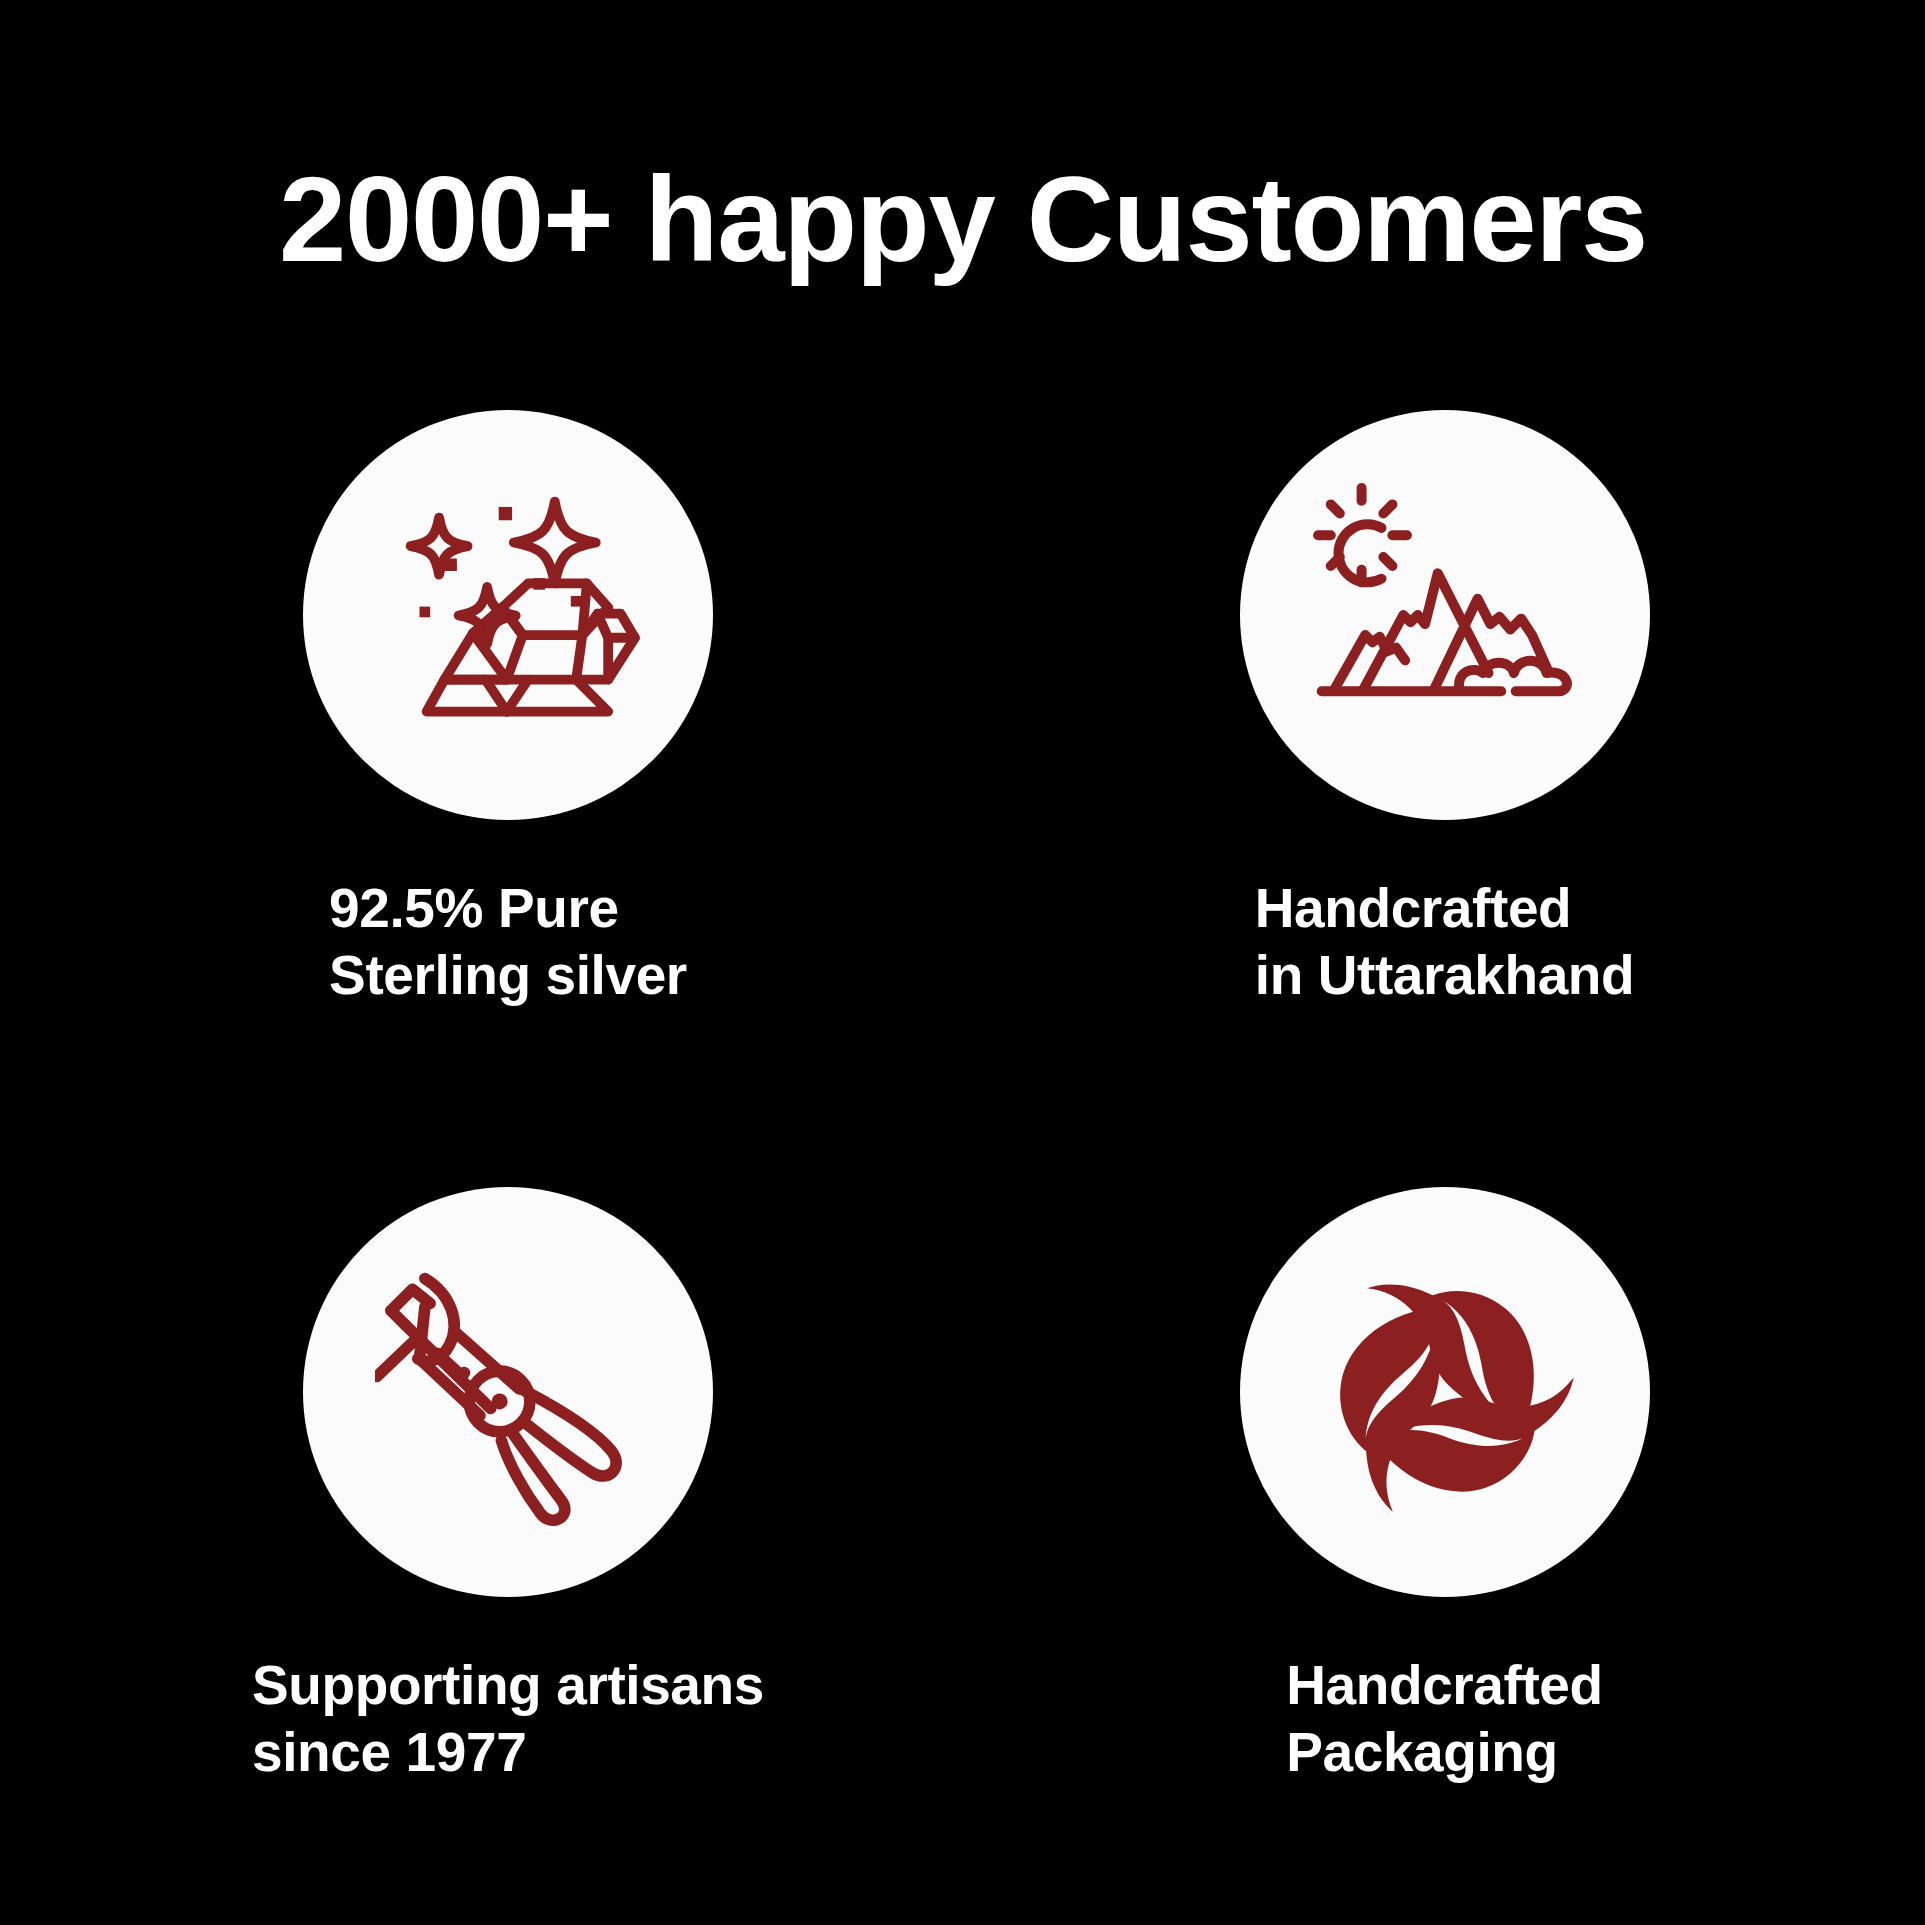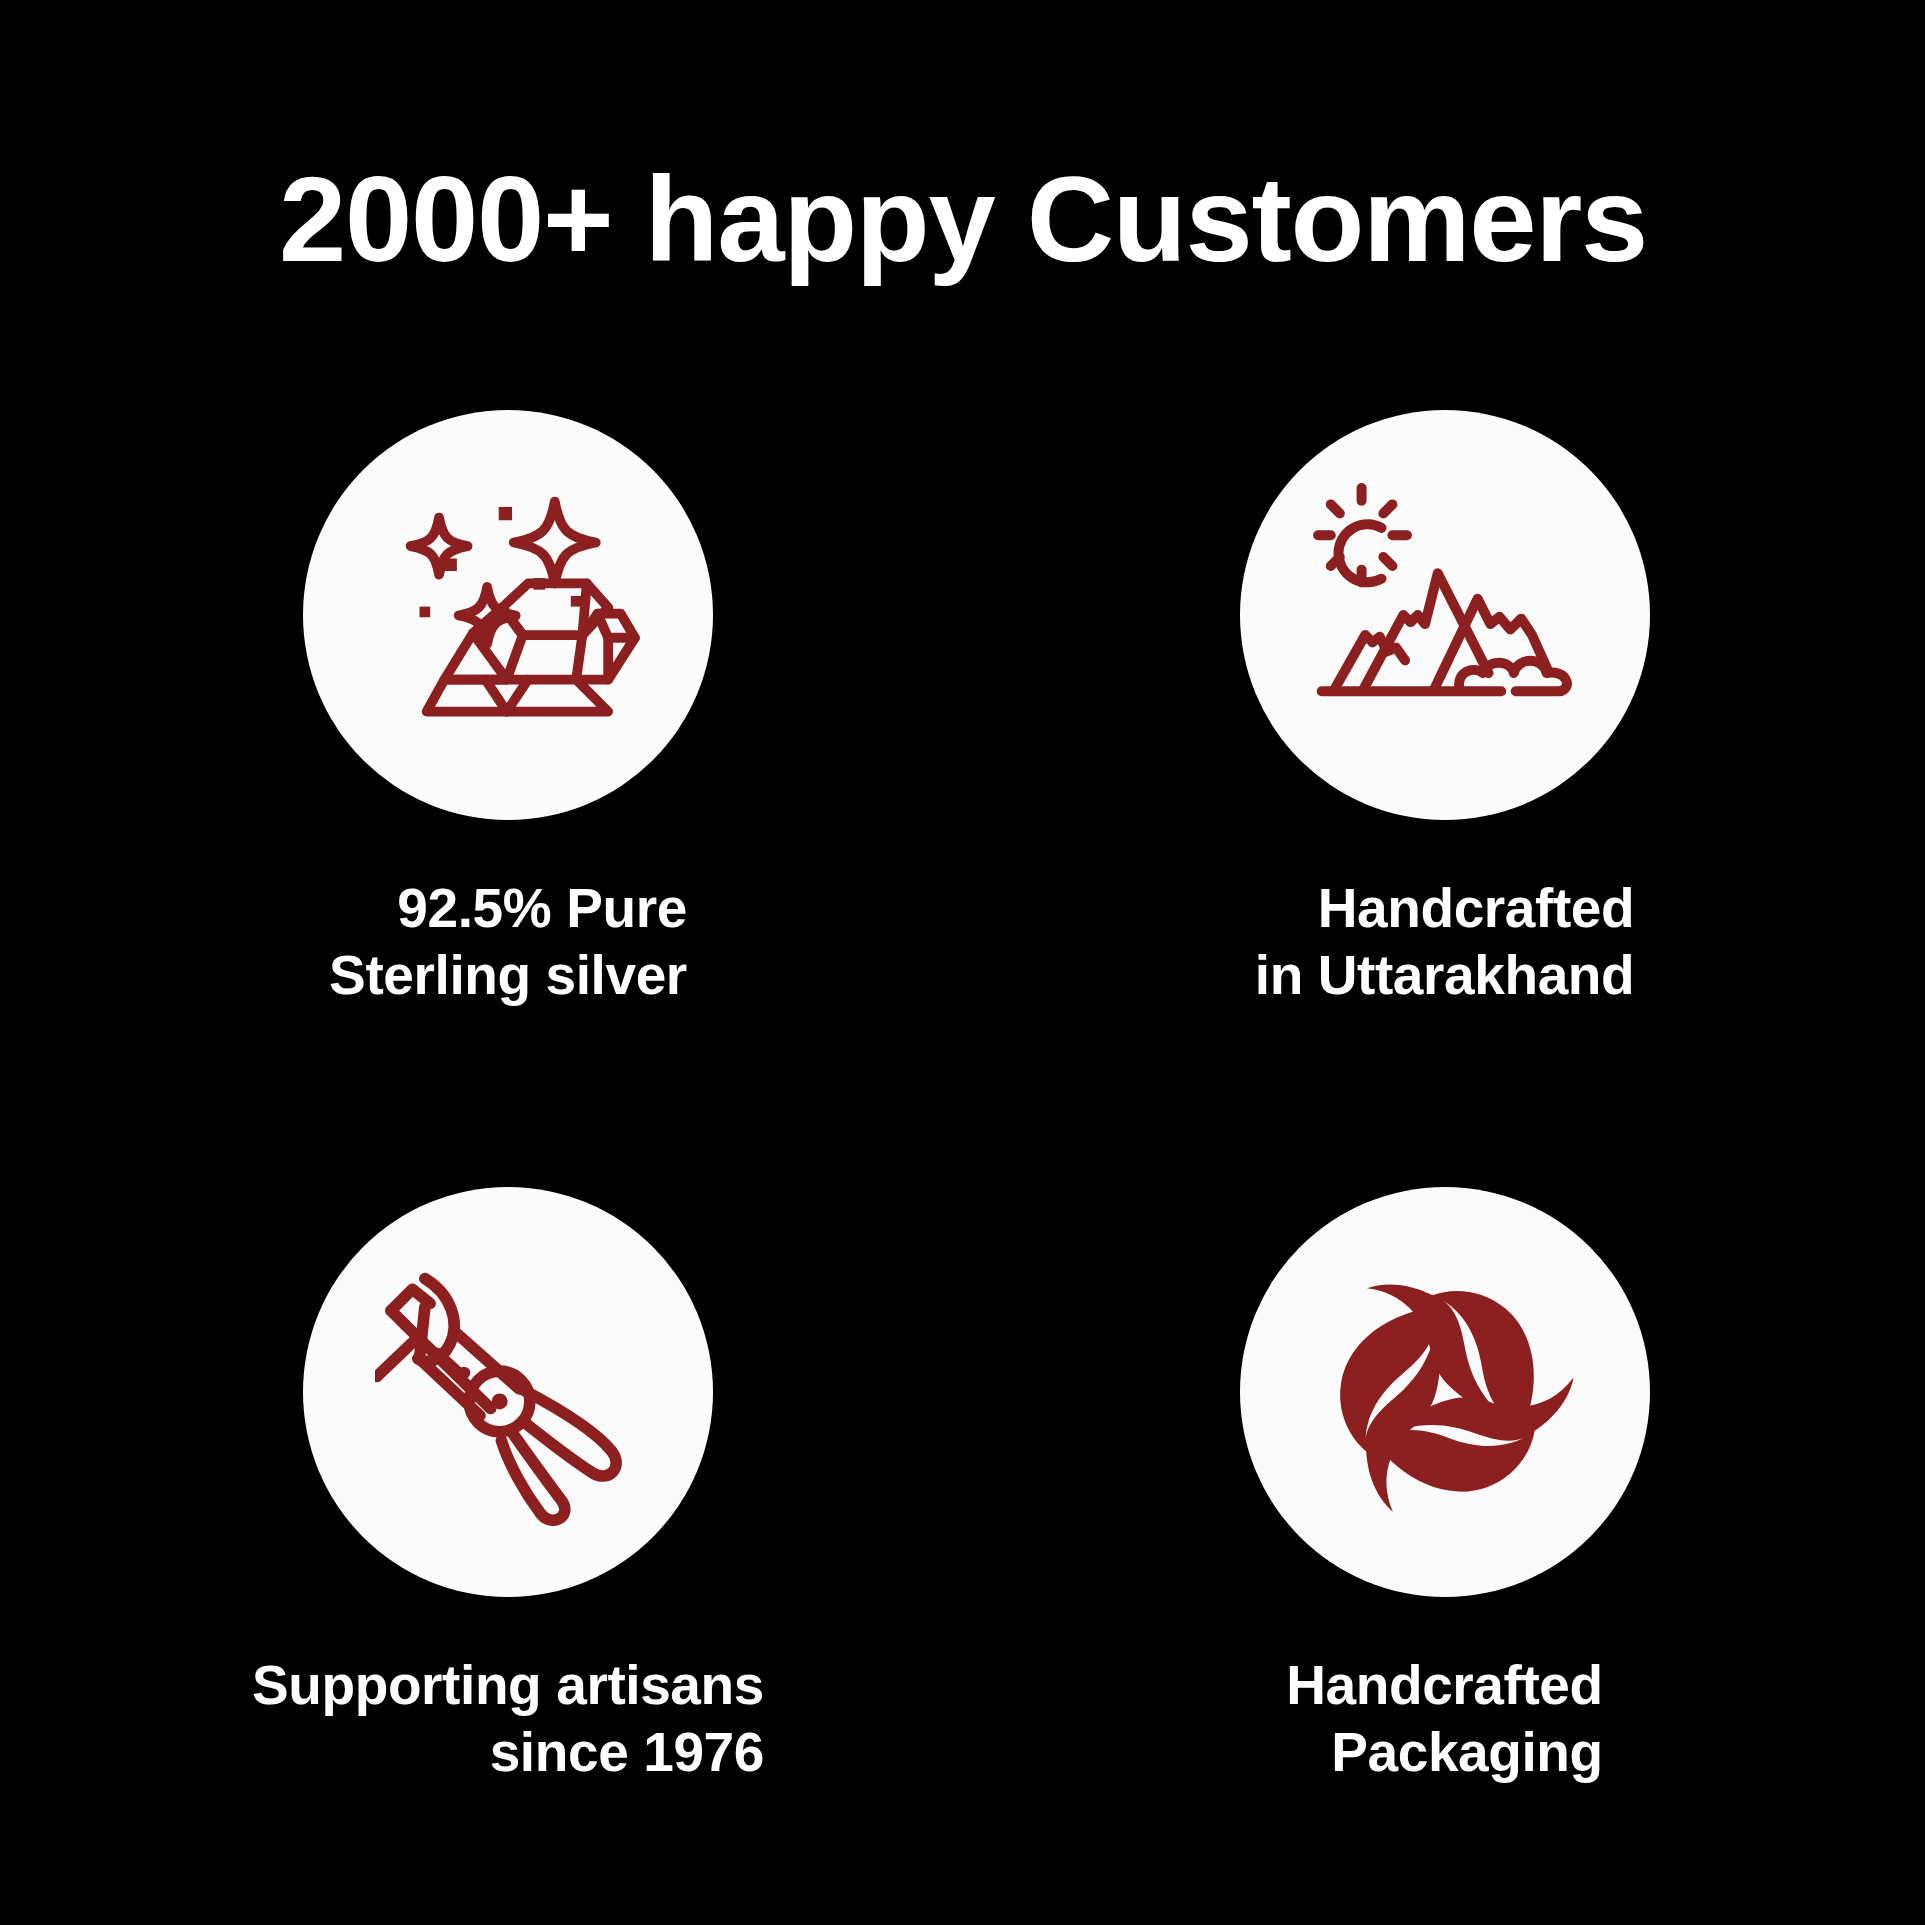--- a/index.html
+++ b/index.html
@@ -55,21 +55,21 @@
     background:#fbfbfb;
     display:flex;
     align-items:center;
     justify-content:center;
     flex:0 0 auto;
   }
   .badge svg { display:block; }
 
   .caption {
     margin-top:55px;
-    text-align:right;
+    text-align:left;
     color:#ffffff;
     font-size:55px;
     font-weight:700;
     line-height:1.22;
     letter-spacing:-0.4px;
     white-space:pre-line;
   }
 </style>
 </head>
 <body>
@@ -174,21 +174,21 @@
 
             <circle cx="100" cy="128" r="7" fill="#8C2020" stroke="none"></circle>
 
             <path d="M168 148 C206 168 248 194 266 216 C280 234 262 252 244 240 C216 222 186 198 166 182"></path>
 
             <path d="M152 192 C176 226 198 256 210 272 C222 290 198 302 186 286 C168 262 150 230 142 204"></path>
           </svg>
         </span>
       </div>
       <div class="caption">Supporting artisans
-since 1976</div>
+since 1977</div>
     </div>
 
     <div class="cell col-right">
       <div class="badge">
         <span>
           <svg width="267" height="267" viewBox="0 0 300 300" fill="#8C2020">
             <g transform="translate(150,150)">
               <g>
                 <path d="M-6 -96
                          C -60 -92 -108 -58 -116 -12

